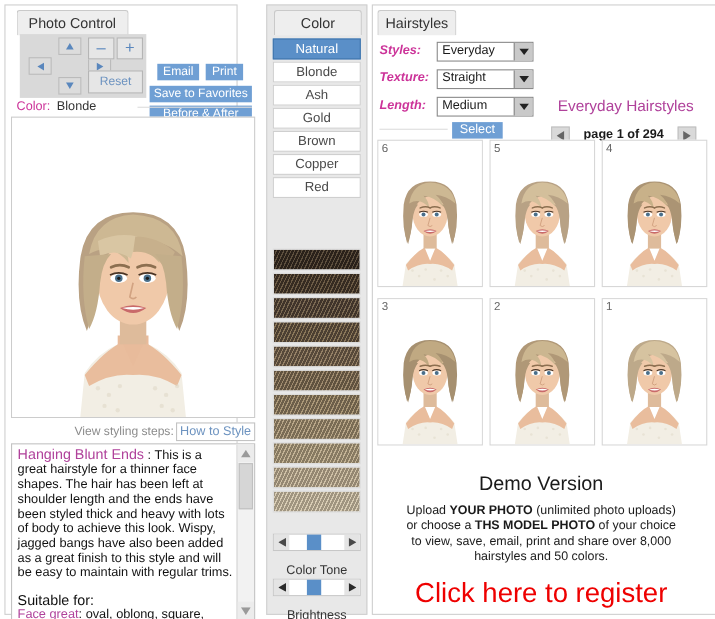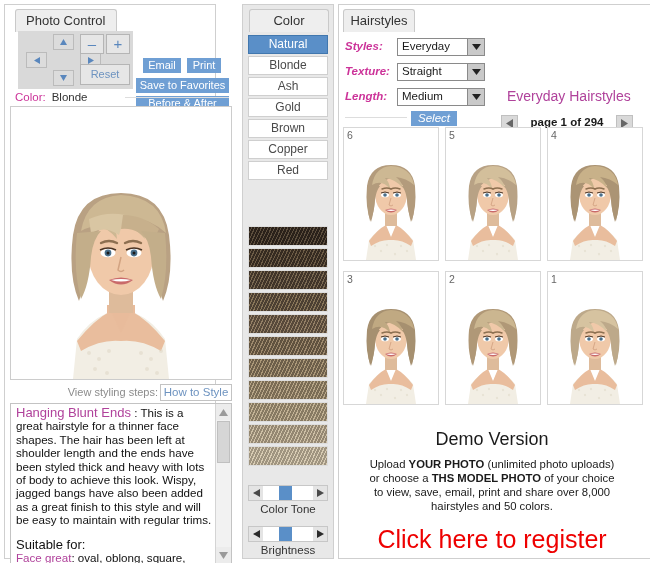--- a/index.html
+++ b/index.html
@@ -265,21 +265,21 @@
   .slider-thumb {
     position: absolute;
     left: 30px; top: 0;
     width: 13px; height: 14px;
     background: #5a8fc8;
   }
   .slider-label {
     text-align: center;
     font-size: 11.5px;
     color: #333333;
-    margin-top: 2px;
+    margin-top: 12px;
   }
 
   
   #right-panel {
     left: 338px; top: 4px;
     width: 320px; height: 555px;
     background: #ffffff;
     border: 1px solid #cfcfcf;
   }
   #hairstyles-tab { left: 4px; top: 4px; width: 72px; padding:0; }
@@ -331,21 +331,20 @@
   }
   #select-btn {
     position: absolute;
     left: 72px; top: 79px;
     width: 46px; height: 15px;
     background: #6f9fd4;
     color: #ffffff;
     font-size: 11.5px;
     line-height: 15px;
     text-align: center;
-    font-style: italic;
   }
   #gallery-title {
     position: absolute;
     left: 168px; top: 56px;
     font-size: 14px;
     color: #b0429b;
     white-space: nowrap;
   }
   #pager {
     position: absolute;

